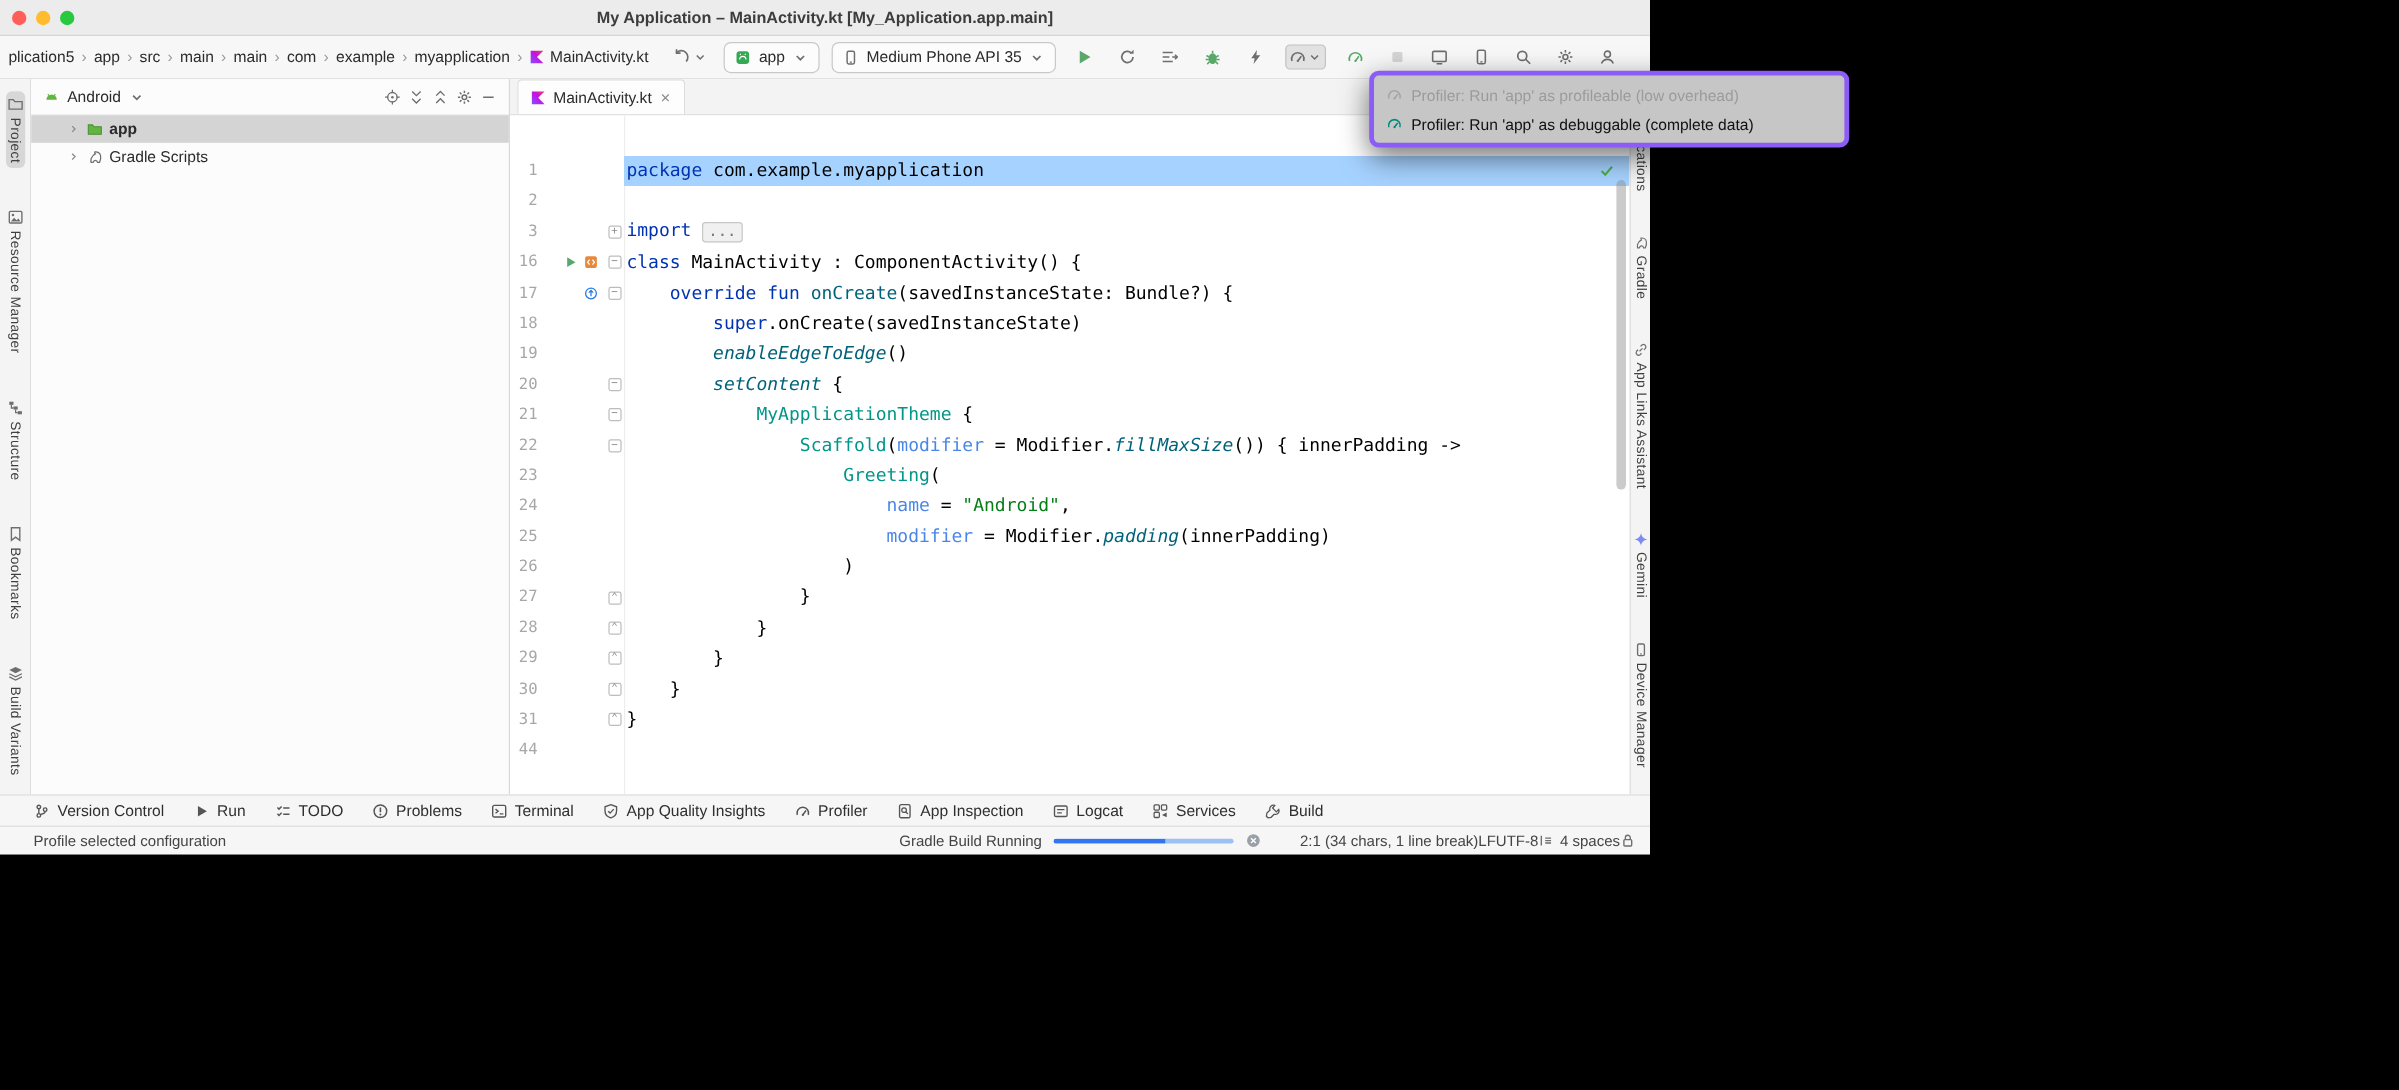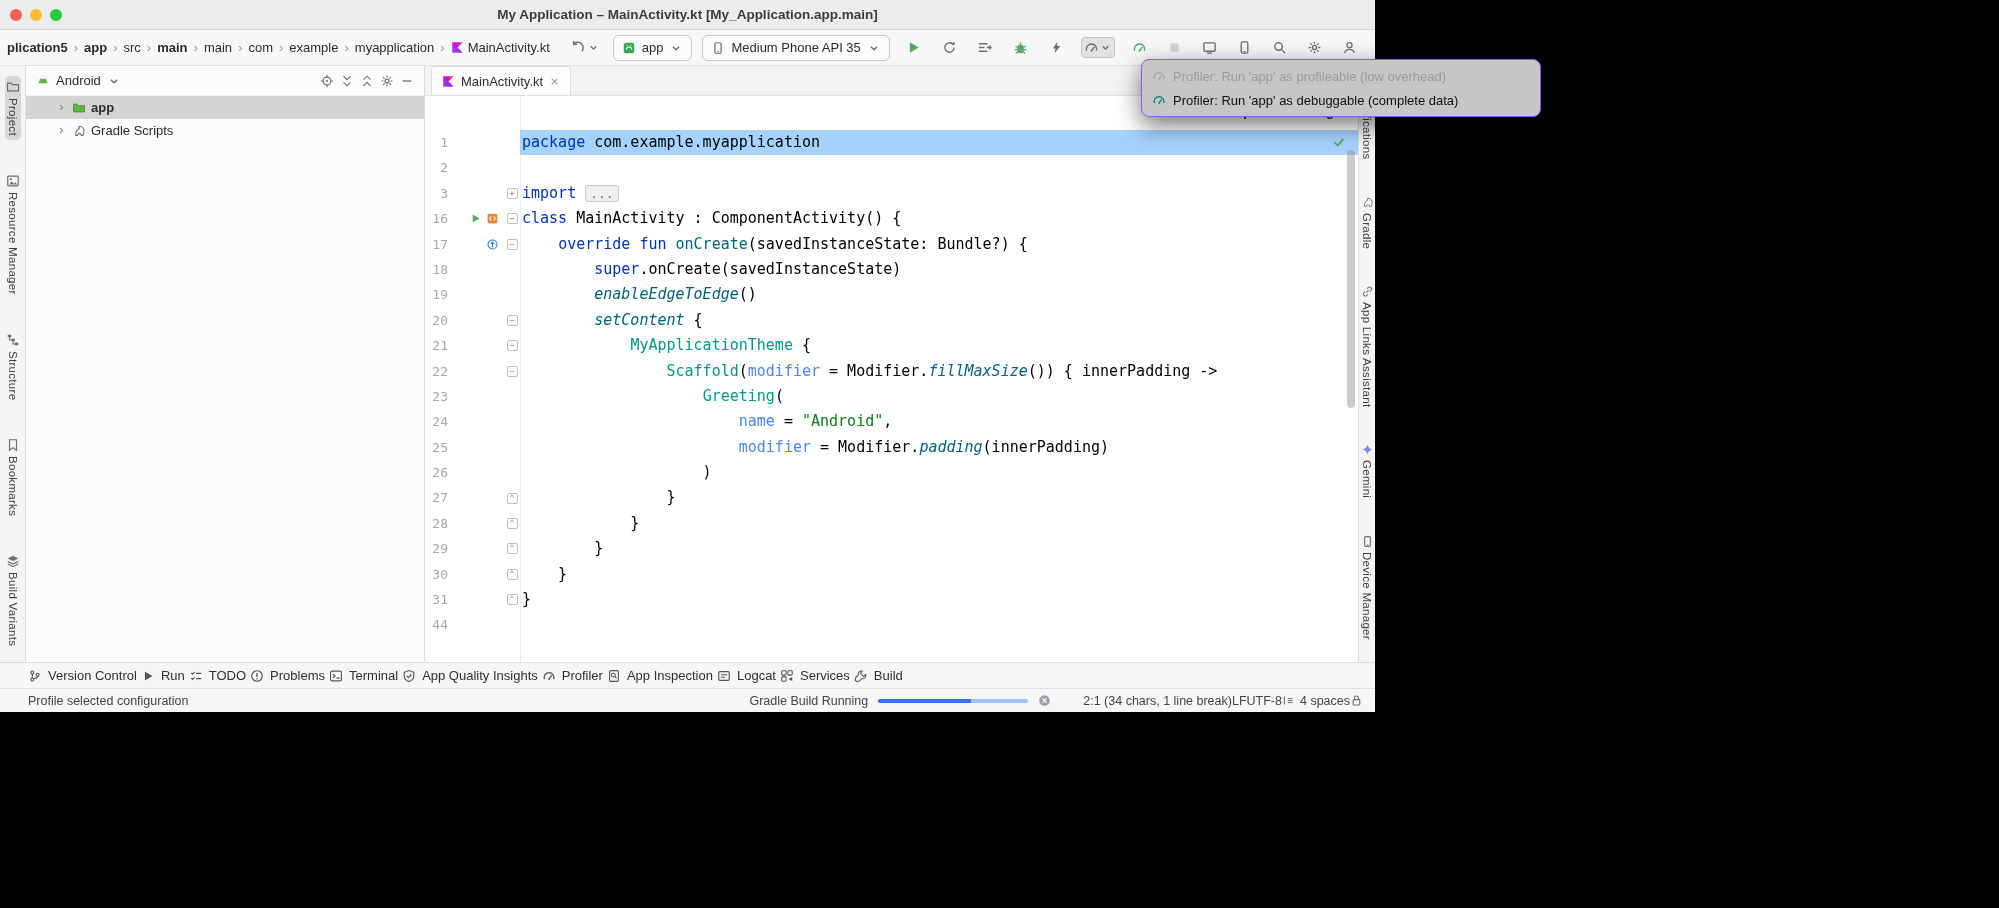--- a/index.html
+++ b/index.html
@@ -21,21 +21,21 @@
   .traffic{display:flex;gap:8px;padding-left:10px;position:absolute;left:0}
   .tl{width:12px;height:12px;border-radius:50%}
   .tl.red{background:#ff5f57}.tl.yellow{background:#febc2e}.tl.green{background:#28c840}
   .win-title{flex:1;text-align:center;font-weight:bold;color:#3c3c3c;font-size:13.5px}
 
   
   .toolbar{position:absolute;left:0;top:30px;right:0;height:36px;background:#f7f7f7;
            border-bottom:1px solid #e1e1e1;display:flex;align-items:center;padding:0 10px 0 4px;gap:8px}
   .crumbs{display:flex;align-items:center;gap:2px;white-space:nowrap;overflow:hidden;max-width:600px}
   .crumb{display:flex;align-items:center;gap:4px;padding:2px 3px;border-radius:4px;color:#2b2b2b}
-  .crumb.bold{font-weight:bold}
+  .crumb.bold{font-weight:normal}
   .crumb-sep{color:#9a9a9a;padding:0 1px}
   .tb-group{display:flex;align-items:center;gap:10px;margin-left:6px}
   .tb-btn{display:flex;align-items:center;gap:2px;padding:3px;border-radius:4px}
   .chip{display:flex;align-items:center;gap:6px;border:1px solid #c9c9c9;background:#fcfcfc;
         border-radius:6px;height:26px;padding:0 8px;color:#2b2b2b}
   .chip .icon{width:14px;height:14px}
   .tb-icons{display:flex;align-items:center;gap:14px;margin-left:4px}
   .tb-ic{display:flex;align-items:center;padding:3px;border-radius:4px}
   .tb-ic.pressed{background:#e2e2e2;border:1px solid #c2c2c2;padding:2px}
   .green{color:#59a869}
@@ -93,38 +93,38 @@
   .tk-foldtok{background:#f0f0f0;border:1px solid #c8c8c8;border-radius:3px;padding:0 4px;color:#777;font-size:13px}
   .inspect-ok{position:absolute;top:39px;right:12px;width:14px;height:14px}
   .vscroll{position:absolute;right:3px;top:54px;width:8px;height:258px;border-radius:4px;background:rgba(140,140,140,.45)}
   .mode-btns{position:absolute;top:8px;right:16px;display:flex;gap:18px;z-index:5}
   .mode-btn{display:flex;align-items:center;gap:5px;font-weight:bold;color:#2b2b2b;font-size:13px;
             font-family:"Liberation Sans",sans-serif}
   .mode-btn .icon{width:13px;height:13px;color:#555}
 
   
   .bottom-tools{position:absolute;left:0;right:0;bottom:24px;height:26px;background:#f6f6f6;
-                border-top:1px solid #ddd;display:flex;align-items:center;gap:4px;padding:0 14px 0 28px}
+                border-top:1px solid #ddd;display:flex;align-items:center;gap:24px;padding:0 14px 0 28px}
   .btool{display:flex;align-items:center;gap:6px;color:#2f2f2f;font-size:13px;white-space:nowrap}
   .btool .icon{width:14px;height:14px;color:#555}
 
   
   .statusbar{position:absolute;left:0;right:0;bottom:0;height:24px;background:#f6f6f6;border-top:1px solid #ddd;
              display:flex;align-items:center;font-size:12.5px;color:#444;padding:0 12px 0 28px;gap:14px}
   .sb-msg{white-space:nowrap}
   .sb-spacer{flex:1}
   .progress-group{display:flex;align-items:center;gap:10px;margin-right:18px}
   .pbar{width:150px;height:4px;border-radius:2px;background:#9cc2f5;overflow:hidden;position:relative}
   .pbar .fill{position:absolute;left:0;top:0;bottom:0;width:62%;background:#3574f0}
   .sb-right{display:flex;align-items:center;}
   .sb-item{display:flex;align-items:center;gap:5px;white-space:nowrap}
   .sb-item .icon{width:13px;height:13px}
 
   
-  .popup{position:absolute;left:1141px;top:59px;width:400px;background:#c6c6c6;border:1px solid #8b5cf6;
+  .popup{position:absolute;left:1141px;top:59px;width:400px;background:#c6c6c6;border:4px solid #8b5cf6;
          border-radius:8px;box-shadow:0 8px 24px rgba(0,0,0,.55);padding:4px 0;z-index:100}
   .popup-item{height:24px;display:flex;align-items:center;gap:7px;padding:0 10px;font-size:13px;color:#111}
   .popup-item.disabled{color:#787878}
   .popup-item .icon{width:14px;height:14px}
   .gauge-gray{color:#8a8a8a}
   .gauge-teal{color:#00897b}
 </style>
 </head>
 <body>
 

